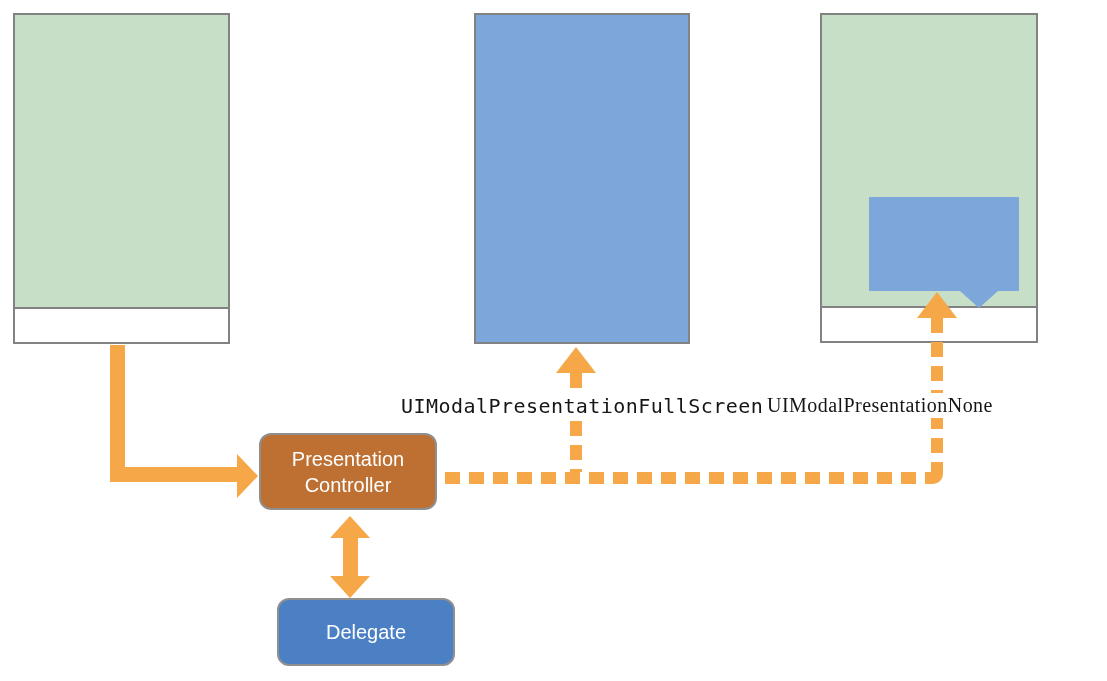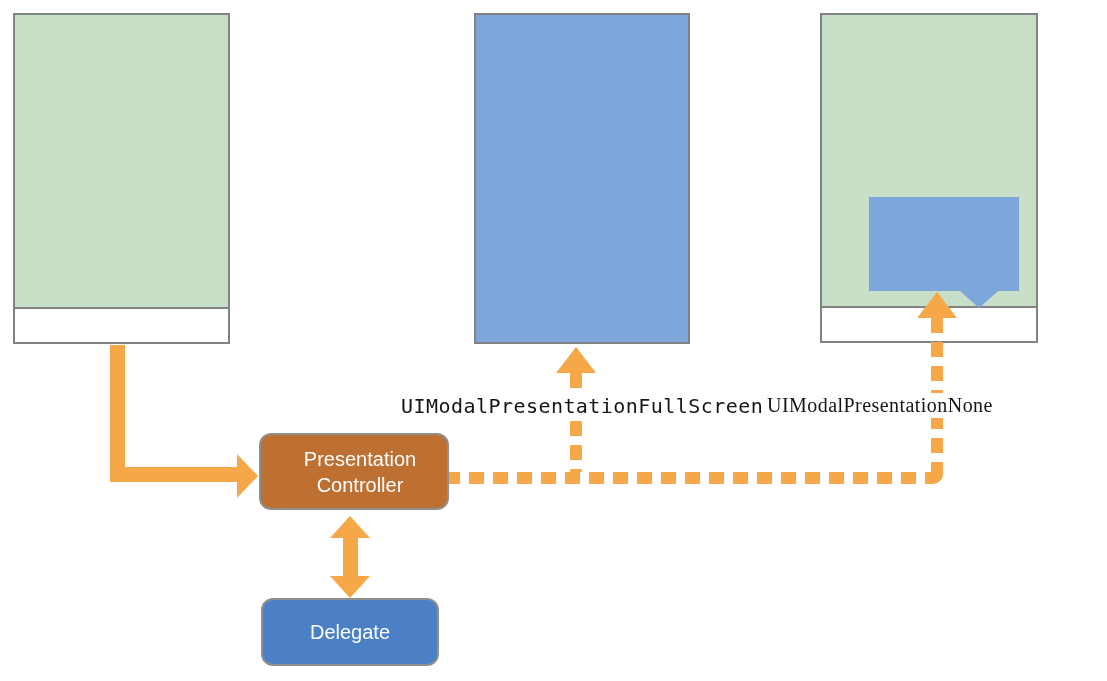--- a/index.html
+++ b/index.html
@@ -17,22 +17,22 @@
   #screen-center{left:474px;top:13px;width:212px;height:327px;background:#7DA6DB;}
   #screen-right{left:820px;top:13px;width:214px;height:326px;}
   #screen-right .screen-green-area{height:291px;}
   #screen-right .screen-bottom-bar{height:31px;}
   #popover{position:absolute;left:47px;top:182px;width:150px;height:94px;background:#7DA6DB;}
   #popover-tail{position:absolute;left:138px;top:276px;width:0;height:0;
     border-left:19px solid transparent;border-right:19px solid transparent;border-top:17px solid #7DA6DB;}
   
   .node{position:absolute;border:2px solid #8f8f8f;border-radius:12px;display:flex;align-items:center;
     justify-content:center;text-align:center;color:#ffffff;font-size:20px;line-height:26px;z-index:5;}
-  #node-presentation-controller{left:259px;top:433px;width:174px;height:73px;background:#BD7032;padding-left:12px;}
-  #node-delegate{left:261px;top:598px;width:174px;height:64px;background:#4B80C4;}
+  #node-presentation-controller{left:259px;top:433px;width:174px;height:73px;background:#BD7032;}
+  #node-delegate{left:277px;top:598px;width:174px;height:64px;background:#4B80C4;}
   
   .orange{background:#F6A747;}
   .seg{position:absolute;z-index:3;}
   #arrow1-v{left:110px;top:345px;width:15px;height:137px;}
   #arrow1-h{left:110px;top:467px;width:127px;height:15px;}
   #arrow1-head{left:237px;top:454px;width:0;height:0;background:none;
     border-top:22px solid transparent;border-bottom:22px solid transparent;border-left:21px solid #F6A747;}
   #arrow2-shaft{left:343px;top:534px;width:15px;height:46px;}
   #arrow2-head-top{left:330px;top:516px;width:0;height:0;background:none;
     border-left:20px solid transparent;border-right:20px solid transparent;border-bottom:22px solid #F6A747;}

